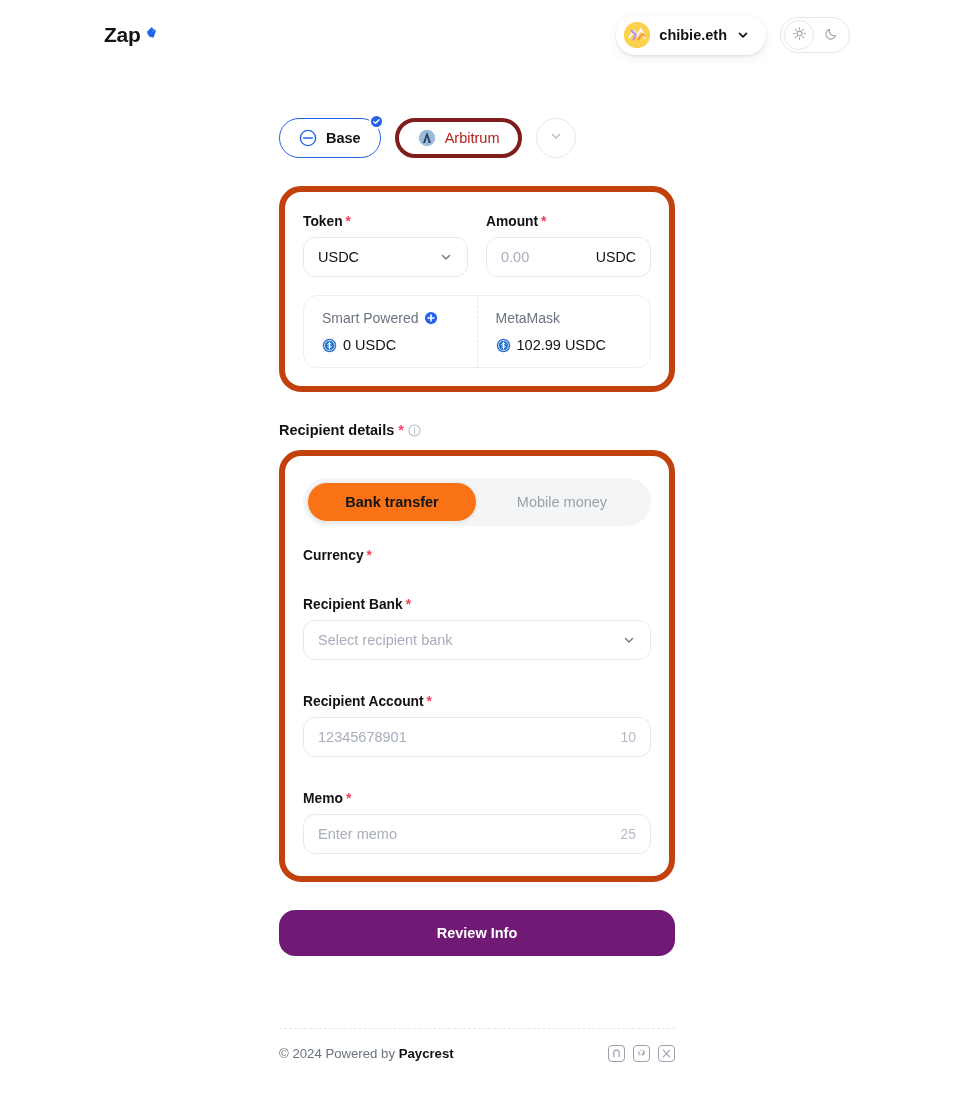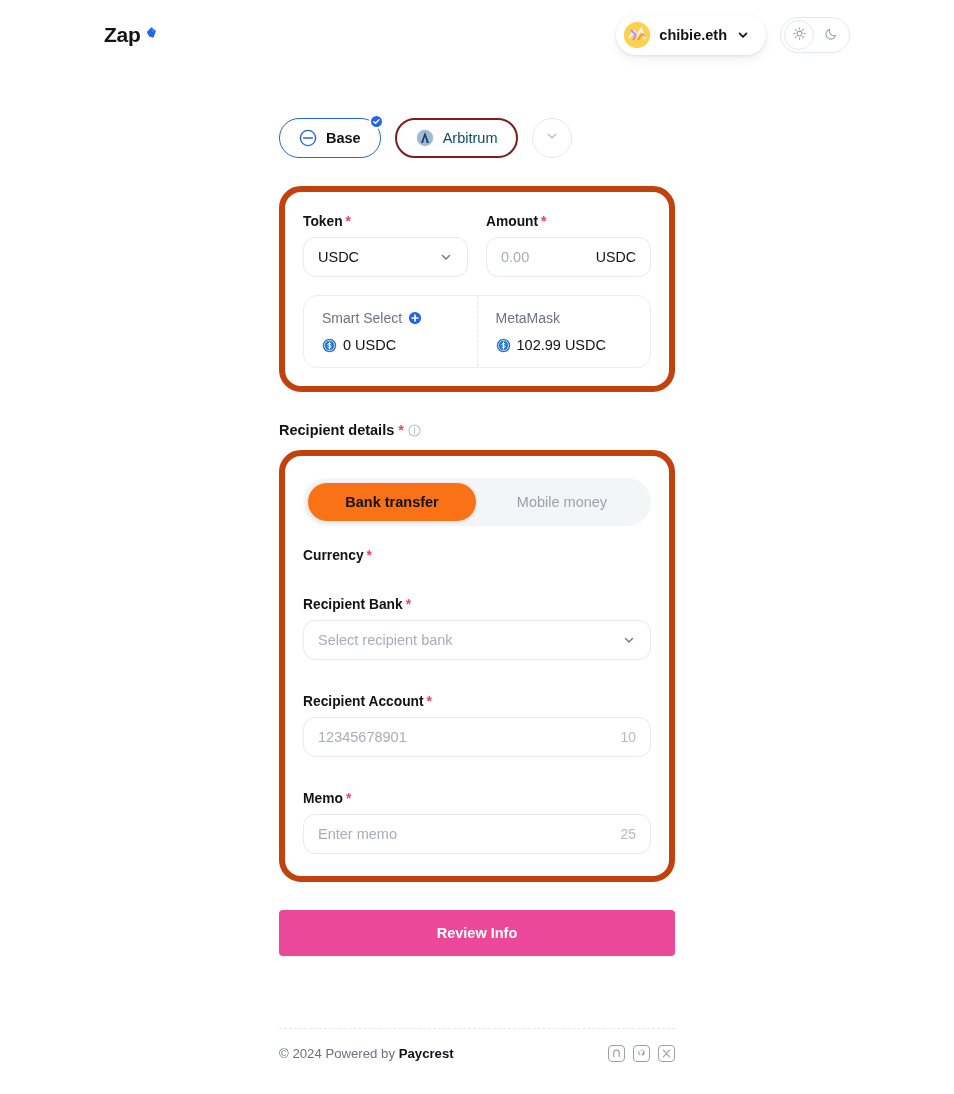--- a/index.html
+++ b/index.html
@@ -70,24 +70,24 @@
   .content { width: 396px; }
 
   
   .networks { display: flex; align-items: center; gap: 14px; margin-bottom: 28px; }
   .net-chip {
     position: relative;
     display: flex; align-items: center; gap: 9px;
     height: 40px;
     padding: 0 19px;
     border-radius: 999px;
-    border: 2px solid #7f1d1d;
+    border: 4px solid #7f1d1d;
     background: #fff;
     font-size: 14.5px;
-    color: #0c4a6e;
+    color: #b91c1c;
     cursor: pointer;
     box-shadow: 0 1px 2px rgba(16,24,40,0.04);
     white-space: nowrap;
   }
   .net-chip.selected {
     border: 1.6px solid #2563eb;
     color: #121217;
     font-weight: 600;
     box-shadow: none;
   }
@@ -168,22 +168,22 @@
     background: #f97316; color: #121217; font-weight: 700;
     border-color: #eceef2;
     box-shadow: 0 1px 3px rgba(16,24,40,0.08);
   }
   .form-field { margin-bottom: 34px; }
   .form-field:last-child { margin-bottom: 4px; }
 
   .submit-btn {
     margin-top: 28px;
     width: 100%; height: 46px;
-    border-radius: 4px;
-    background: #ec4899;
+    border-radius: 16px;
+    background: #701a75;
     color: #ffffff;
     font-size: 14.5px; font-weight: 700;
     display: flex; align-items: center; justify-content: center;
     border: none; cursor: not-allowed;
     font-family: "Liberation Sans", sans-serif;
   }
 
   
   .footer {
     width: 396px;
@@ -341,21 +341,21 @@
               <span class="suffix">USDC</span>
             </div>
           </div>
 
         </div>
 
         <div class="wallets">
 
           <div class="wallet">
             <div class="wallet-title">
-              <span>Smart Select</span>
+              <span>Smart Powered</span>
               <span class="plus-icon">
                 <svg viewBox="0 0 16 16" width="14" height="14">
                   <circle cx="8" cy="8" r="7" fill="#2563eb"></circle>
                   <path d="M8 4.6 V11.4 M4.6 8 H11.4" stroke="#fff" stroke-width="1.9" stroke-linecap="round"></path>
                 </svg>
               </span>
             </div>
             <div class="wallet-bal">
               <span class="coin">
                 <svg viewBox="0 0 16 16" width="15" height="15">

